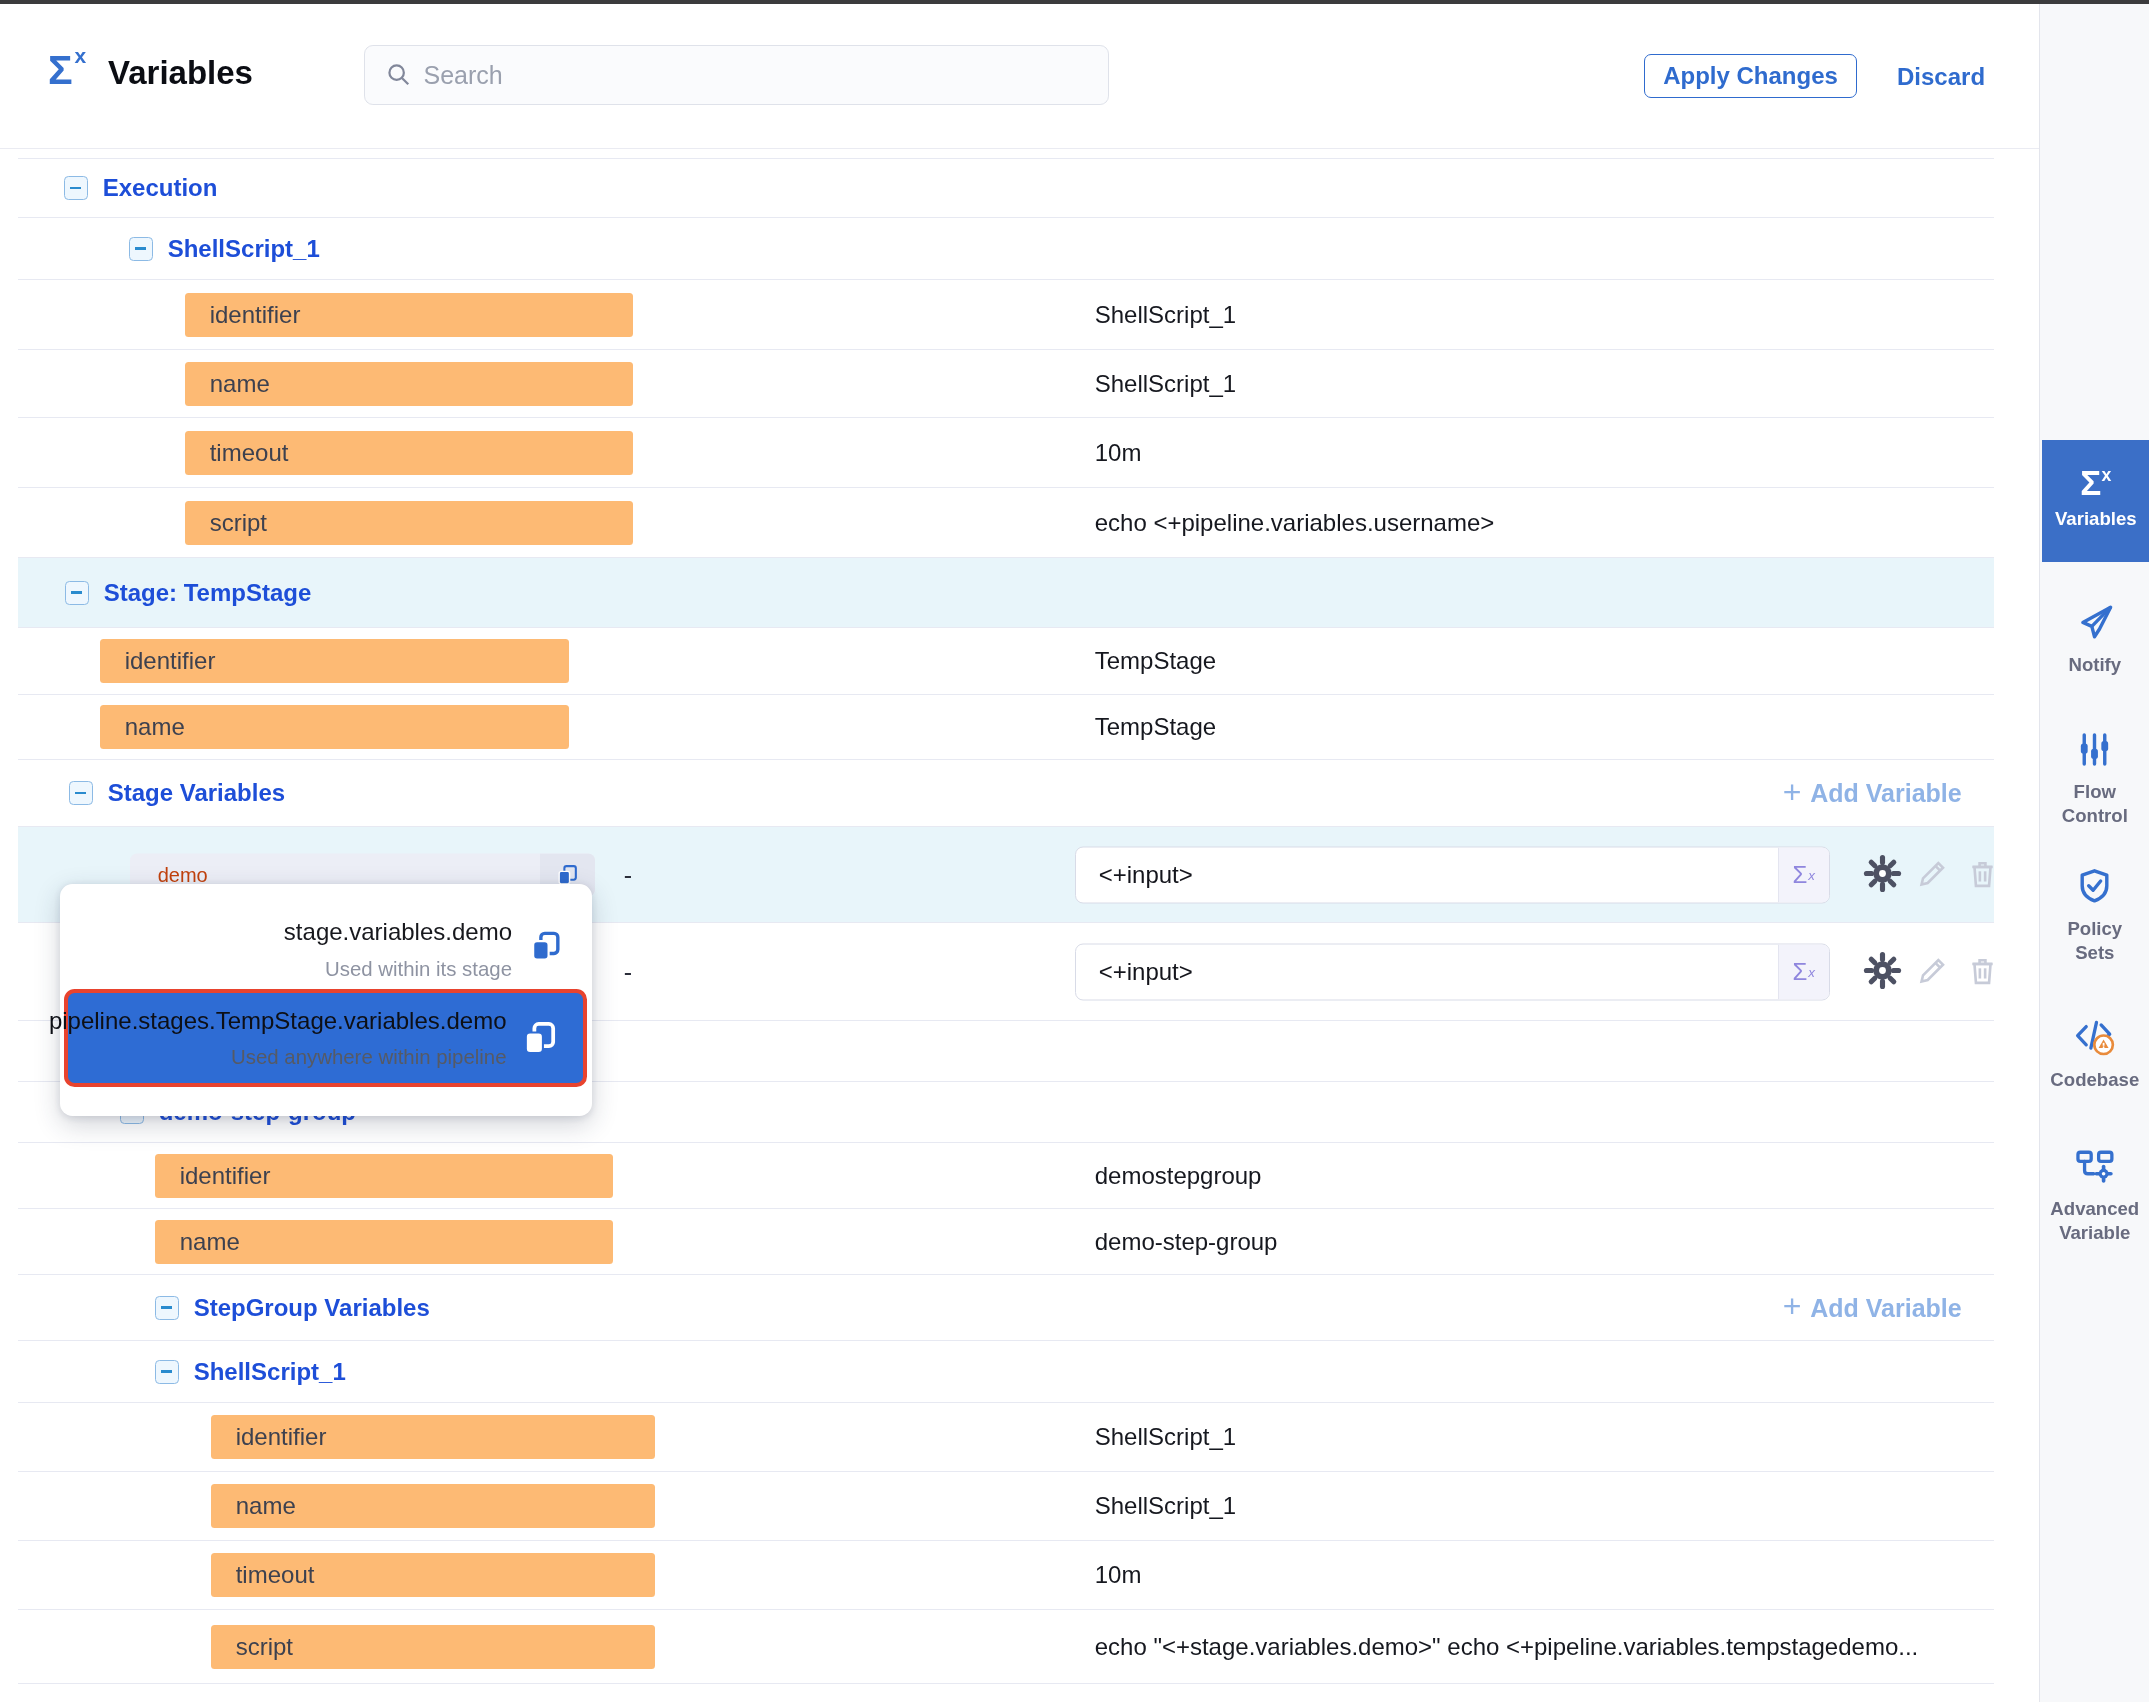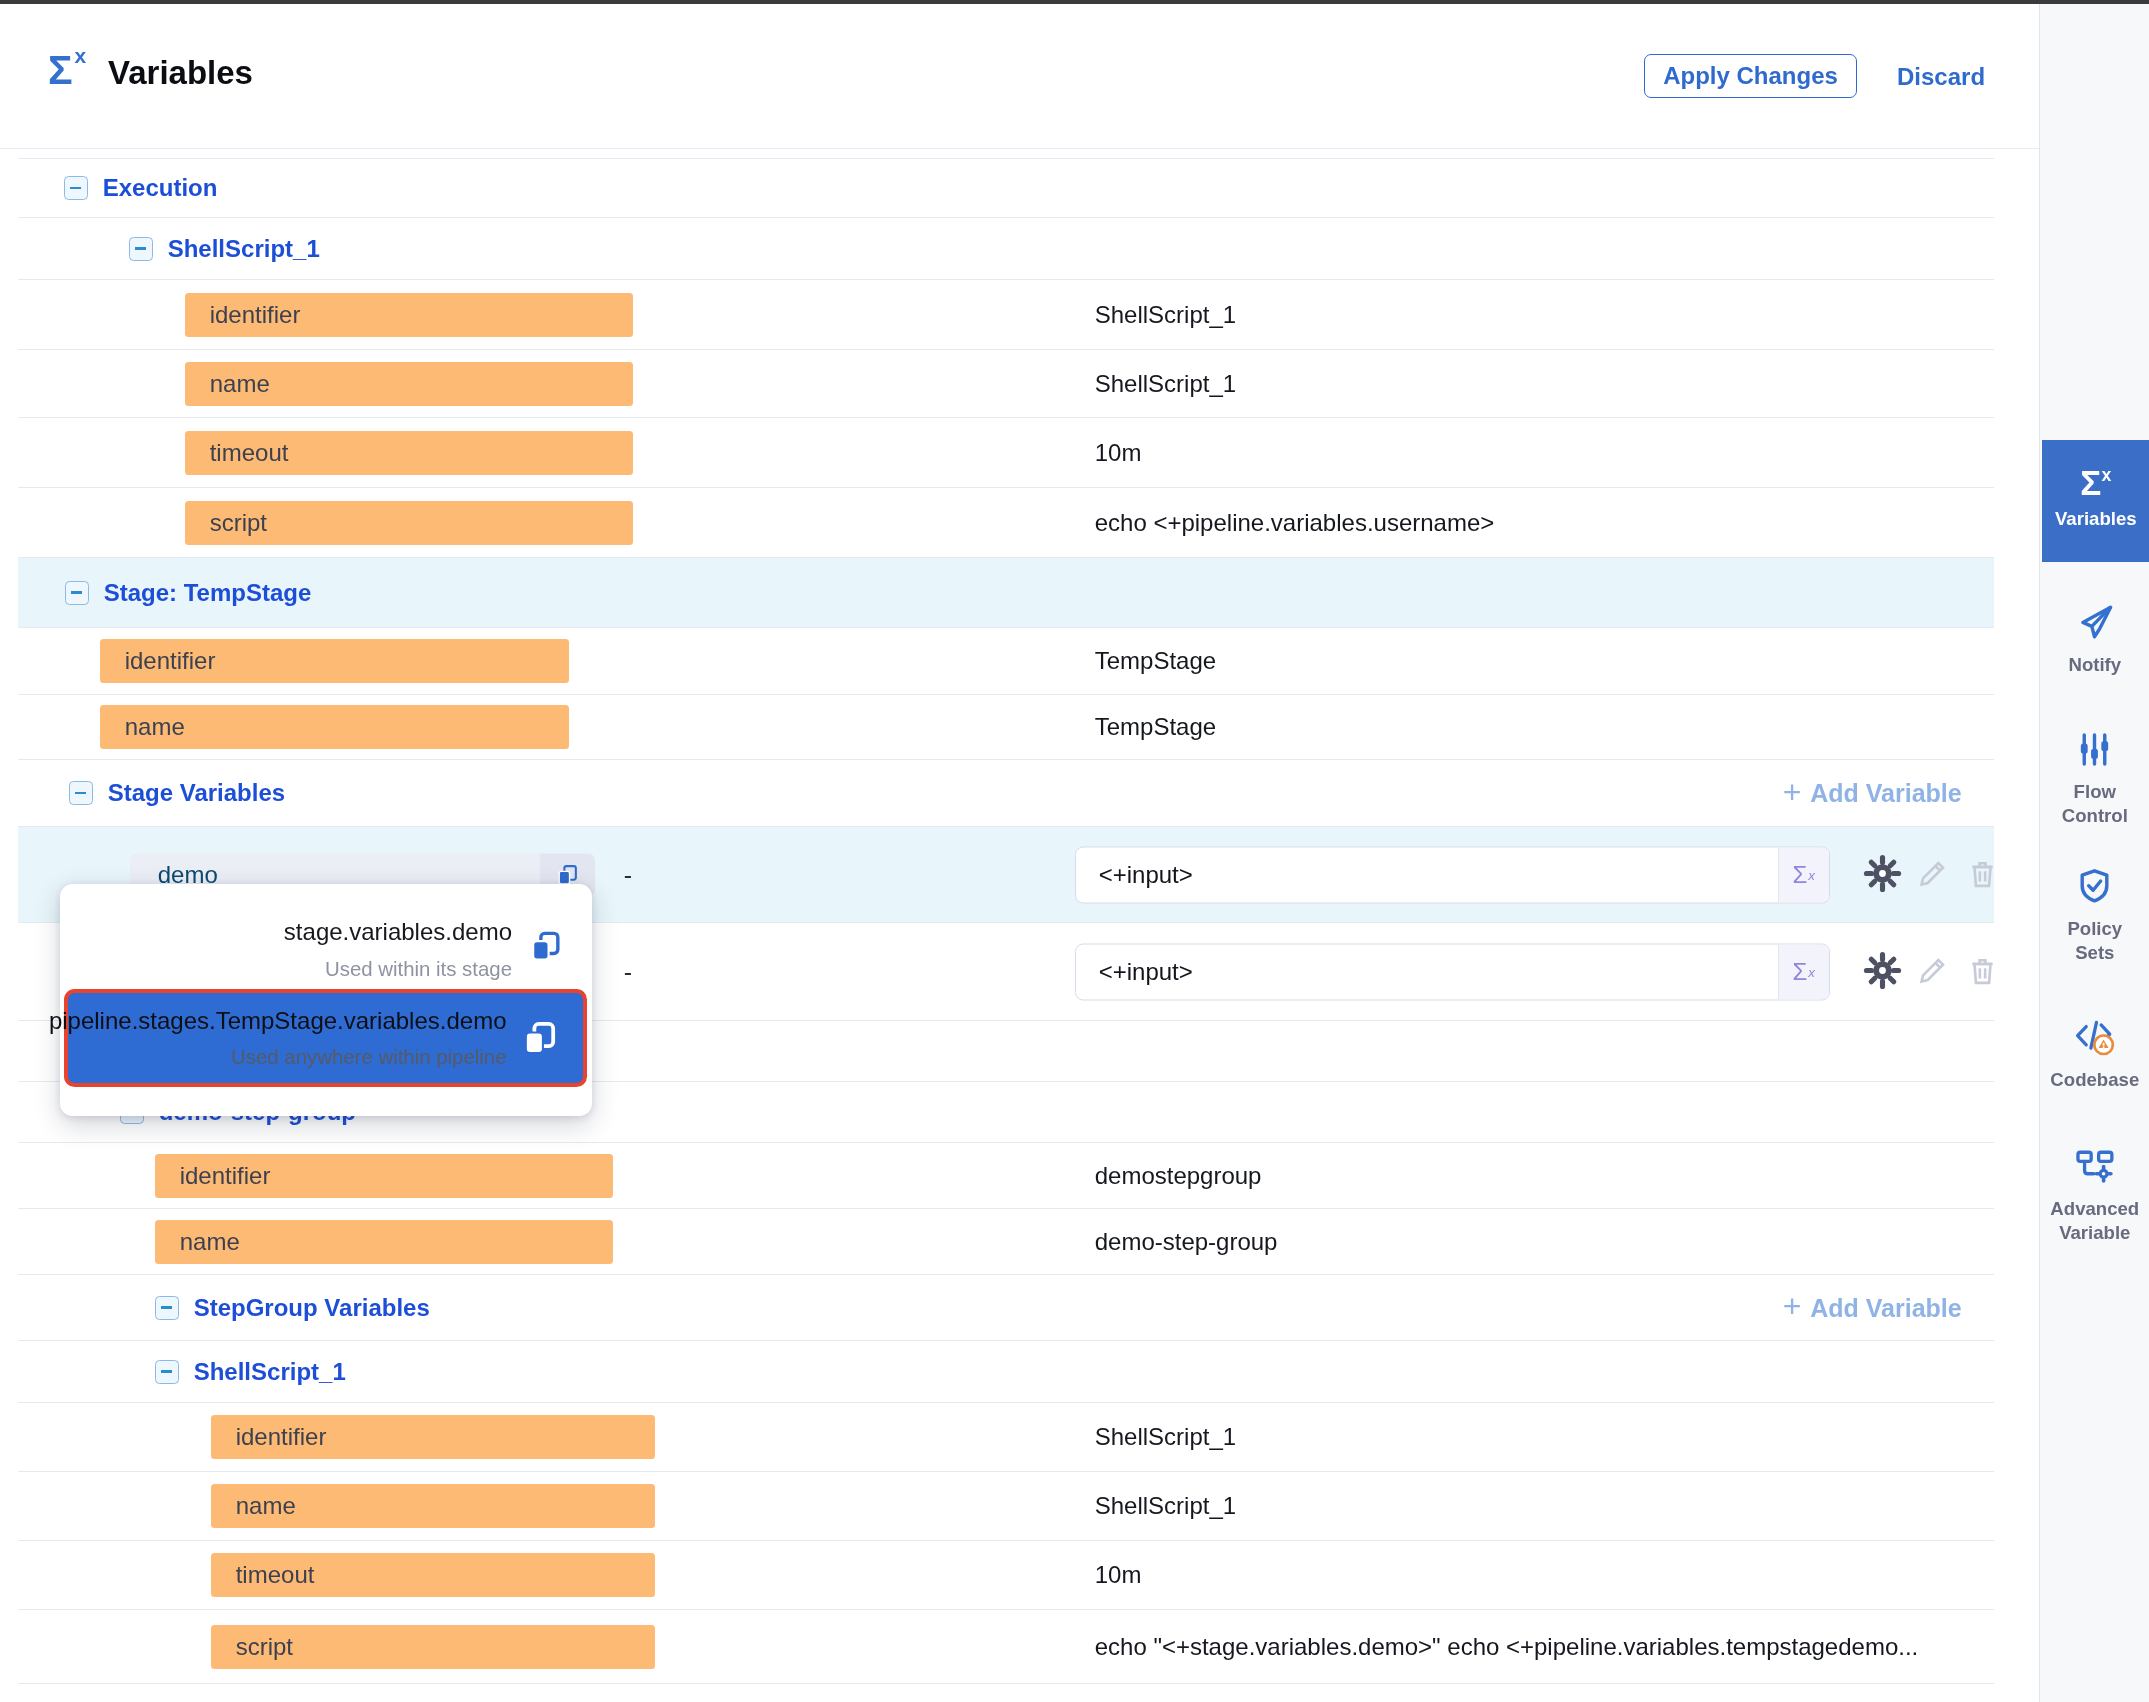--- a/index.html
+++ b/index.html
@@ -36,21 +36,21 @@
   .pill { position:absolute; top:50%; transform:translateY(-50%); height:44px; background:#fdba74; border-radius:3.5px;
     display:flex; align-items:center; padding-left:25px; font-size:24px; font-weight:500; color:#3d414f; }
   .val { position:absolute; left:1077px; top:50%; transform:translateY(-50%); font-size:24px; color:#16181f; white-space:nowrap; }
   .addvar { position:absolute; right:32px; top:50%; transform:translateY(-50%); display:flex; align-items:center; gap:8.9px;
     color:#8fb3e6; font-size:25px; font-weight:600; white-space:nowrap; }
   .addvar .plus { font-size:32px; font-weight:500; line-height:1; margin-top:-3.5px; }
 
   
   .varname { position:absolute; left:112px; top:50%; transform:translateY(-50%); width:465px; height:43px;
     background:#eceef6; border-radius:7px; display:flex; align-items:center; overflow:hidden; }
-  .varname .nm { flex:1; padding-left:28px; font-size:24px; color:#0c4a6e; }
+  .varname .nm { flex:1; padding-left:28px; font-size:20px; color:#c2410c; }
   .varname .copybox { width:55px; height:100%; background:#e3e6f0; display:flex; align-items:center; justify-content:center; }
   .dash { position:absolute; left:606px; top:50%; transform:translateY(-50%); font-size:25px; color:#2b2e3a; }
   .vinput { position:absolute; left:1057px; top:50%; transform:translateY(-50%); width:755px; height:57px;
     background:#fff; border:1.8px solid #d8dbe7; border-radius:8px; display:flex; align-items:center; overflow:hidden; }
   .vinput .txt { flex:1; padding-left:23px; font-size:24px; color:#14151c; }
   .vinput .sigma { width:51px; height:100%; background:#f3f3fb; border-left:1.8px solid #e4e5f0;
     display:flex; align-items:center; justify-content:center; color:#8f86de; font-size:24px; }
   .vinput .sigma sub { font-size:13.3px; font-style:italic; margin-left:0.9px; }
   .rowicon { position:absolute; top:50%; transform:translateY(-50%); }
 
@@ -83,20 +83,29 @@
 </head>
 <body>
 
 <div class="stage-root">
 
   <div class="topbar"></div>
 
   <div class="header">
     <div class="logo"><span>Σ</span><sup>x</sup></div>
     <div class="page-title">Variables</div>
+    <div class="search">
+      <span class="icn">
+        <svg width="26.6" height="26.6" viewBox="0 0 24 24" fill="none" stroke="#81879a" stroke-width="2">
+            <circle cx="10.5" cy="10.5" r="6.5"></circle>
+            <line x1="15.5" y1="15.5" x2="21" y2="21"></line>
+          </svg>
+      </span>
+      <span class="ph">Search</span>
+    </div>
     <div class="btn-apply">Apply Changes</div>
     <div class="btn-discard">Discard</div>
   </div>
 
   <div class="vtable">
 
     <div class="row" style="height:59px">
       <span class="minus" style="left:46px">
           <i></i>
         </span>

